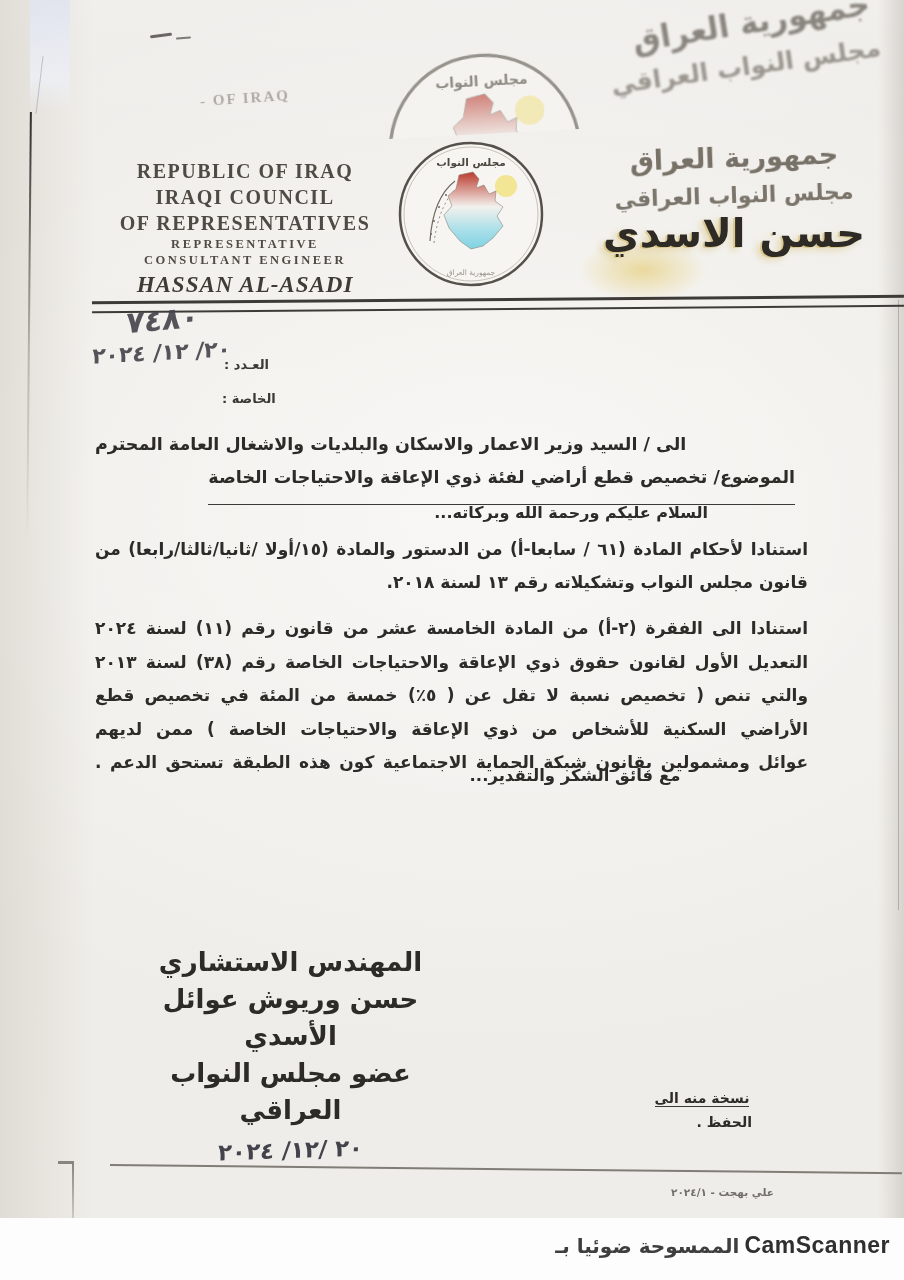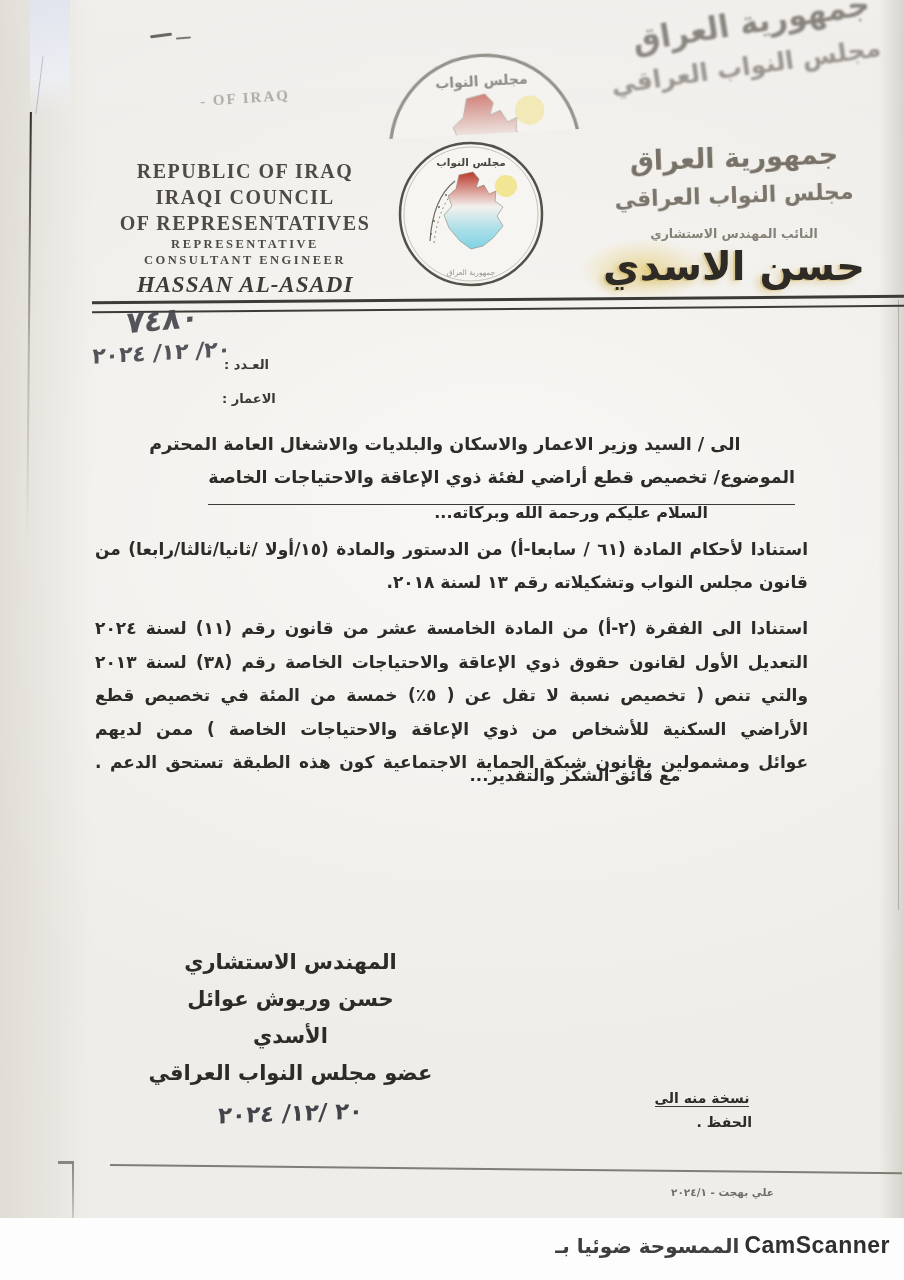--- a/index.html
+++ b/index.html
@@ -73,33 +73,33 @@
   .num-label{left:224px;top:317px;}
   .date-label{left:222px;top:351px;}
   .hand{color:#43434b;font-weight:600;direction:rtl;}
   .num-value{position:absolute;left:126px;top:302px;font-size:30px;letter-spacing:4px;
     transform:rotate(-5deg) skewX(-8deg);opacity:.9;}
   .date-value{position:absolute;left:92px;top:340px;font-size:22px;letter-spacing:1px;
     transform:rotate(-3deg) skewX(-6deg);opacity:.9;}
 
   
   .b{position:absolute;direction:rtl;font-weight:bold;color:#2d2b28;}
-  .to-line{left:95px;top:434px;width:700px;font-size:17.5px;text-align:center;}
+  .to-line{left:95px;top:434px;width:700px;font-size:17.5px;text-align:left;}
   .subject-line{left:95px;top:467px;width:700px;font-size:17.5px;text-align:right;}
   .subject-line span{border-bottom:1.5px solid #3c3a36;padding-bottom:17px;}
   .greeting{left:300px;top:503px;width:408px;font-size:16px;text-align:right;}
   .para1{left:95px;top:533px;width:713px;font-size:17px;line-height:33px;
     text-align:justify;text-align-last:right;}
   .para2{left:95px;top:612px;width:713px;font-size:17px;line-height:33.5px;
     text-align:justify;text-align-last:justify;word-spacing:2.5px;}
   .closing{left:455px;top:766px;width:240px;font-size:16.5px;text-align:center;}
 
   
   .sig{position:absolute;left:148px;top:944px;width:285px;text-align:center;direction:rtl;}
-  .sig div{font-weight:bold;font-size:21px;line-height:37px;color:#2d2b28;}
+  .sig div{font-weight:bold;font-size:26px;line-height:37px;color:#2d2b28;}
   .sig .sig-date{font-size:23px;font-weight:600;color:#43434b;
     transform:rotate(-2deg) skewX(-5deg);margin-top:3px;letter-spacing:2px;}
 
   
   .copy{position:absolute;left:652px;top:1088px;width:100px;direction:rtl;text-align:center;}
   .copy-label{display:inline-block;font-weight:bold;font-size:14px;
     border-bottom:1.5px solid #3b3934;padding-bottom:0;}
   .copy-item{font-weight:bold;font-size:14px;margin-top:7px;text-align:right;}
 
   .bottom-rule{position:absolute;left:110px;top:1164px;width:792px;height:2px;background:#807c76;
@@ -187,29 +187,28 @@
       <path fill="url(#mapGrad)" stroke="#8a857c" stroke-width=".6" d="M63,36 L77,33 L83,40 L80,49 L88,46 L93,55 L100,52 L99,62 L107,68 L101,77 L107,87 L97,99 L87,107 L75,110 L64,102 L53,89 L48,76 L56,67 L52,57 L60,50 Z"></path>
       <text x="75" y="27" text-anchor="middle" font-size="10.5" font-weight="bold" fill="#4c483f">مجلس النواب</text>
       <text x="75" y="136" text-anchor="middle" font-size="7.5" fill="#6e6a62" opacity=".7">جمهورية العراق</text>
     </svg>
   </div>
 
   <div class="gold-blob"></div>
   <div class="lh-ar">
     <div class="ar-l1">جمهورية العراق</div>
     <div class="ar-l2">مجلس النواب العراقي</div>
-    <div class="ar-title">النائب المهندس الاستشاري</div>
     <div class="ar-name">حسن الاسدي</div>
   </div>
 
   <div class="rule-double"></div>
 
   <div class="meta-label num-label">العـدد :</div>
   <div class="hand num-value">٧٤٨٠</div>
-  <div class="meta-label date-label">الاعمار :</div>
+  <div class="meta-label date-label">الخاصة :</div>
   <div class="hand date-value">٢٠/ ١٢/ ٢٠٢٤</div>
 
   <div class="b to-line">الى / السيد وزير الاعمار والاسكان والبلديات والاشغال العامة المحترم</div>
   <div class="b subject-line">
     <span>الموضوع/ تخصيص قطع أراضي لفئة ذوي الإعاقة والاحتياجات الخاصة</span>
   </div>
   <div class="b greeting">السلام عليكم ورحمة الله وبركاته...</div>
   <div class="b para1">استنادا لأحكام المادة (٦١ / سابعا-أ) من الدستور والمادة (١٥/أولا /ثانيا/ثالثا/رابعا) من قانون مجلس النواب وتشكيلاته رقم ١٣ لسنة ٢٠١٨.</div>
   <div class="b para2">استنادا الى الفقرة (٢-أ) من المادة الخامسة عشر من قانون رقم (١١) لسنة ٢٠٢٤ التعديل الأول لقانون حقوق ذوي الإعاقة والاحتياجات الخاصة رقم (٣٨) لسنة ٢٠١٣ والتي تنص ( تخصيص نسبة لا تقل عن ( ٥٪) خمسة من المئة في تخصيص قطع الأراضي السكنية للأشخاص من ذوي الإعاقة والاحتياجات الخاصة ) ممن لديهم عوائل ومشمولين بقانون شبكة الحماية الاجتماعية كون هذه الطبقة تستحق الدعم .</div>
   <div class="b closing">مع فائق الشكر والتقدير...</div>

